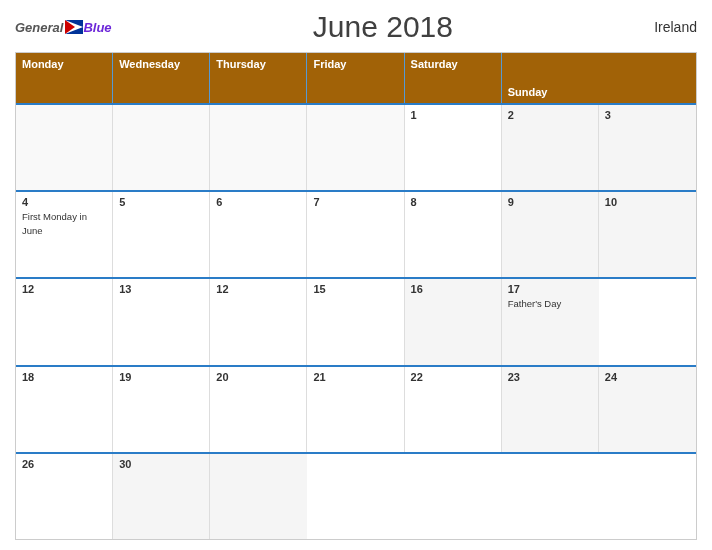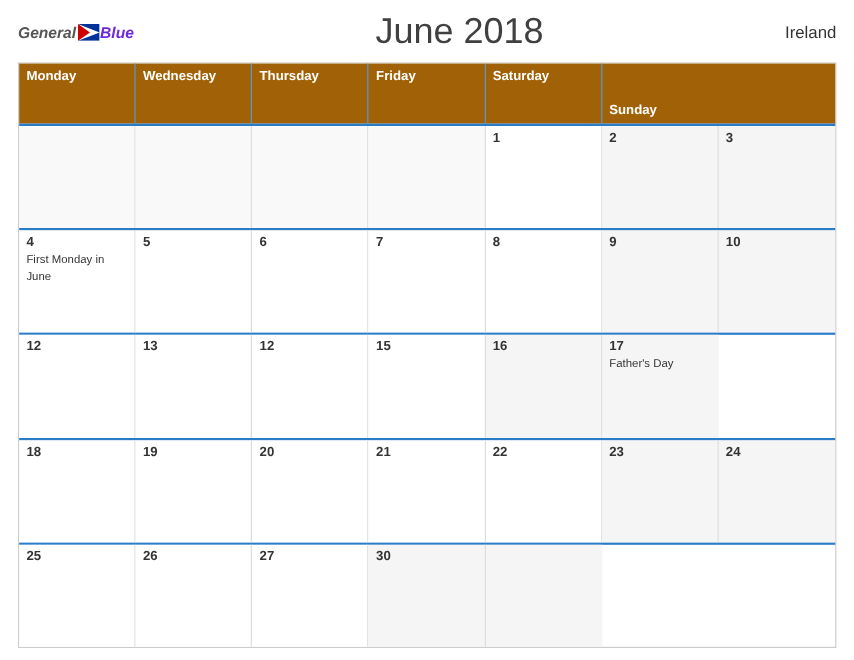--- a/index.html
+++ b/index.html
@@ -226,27 +226,21 @@
           </div>
           <div class="cal-cell saturday">
             <span class="day-number">23</span>
           </div>
           <div class="cal-cell sunday">
             <span class="day-number">24</span>
           </div>
         </div>
         <div class="cal-week">
           <div class="cal-cell">
-            <span class="day-number">25</span>
-          </div>
-          <div class="cal-cell">
             <span class="day-number">26</span>
-          </div>
-          <div class="cal-cell">
-            <span class="day-number">27</span>
           </div>
           <div class="cal-cell saturday">
             <span class="day-number">30</span>
           </div>
           <div class="cal-cell empty-cell sunday"></div>
         </div>
       </div>
   </div>
 </div>
 

